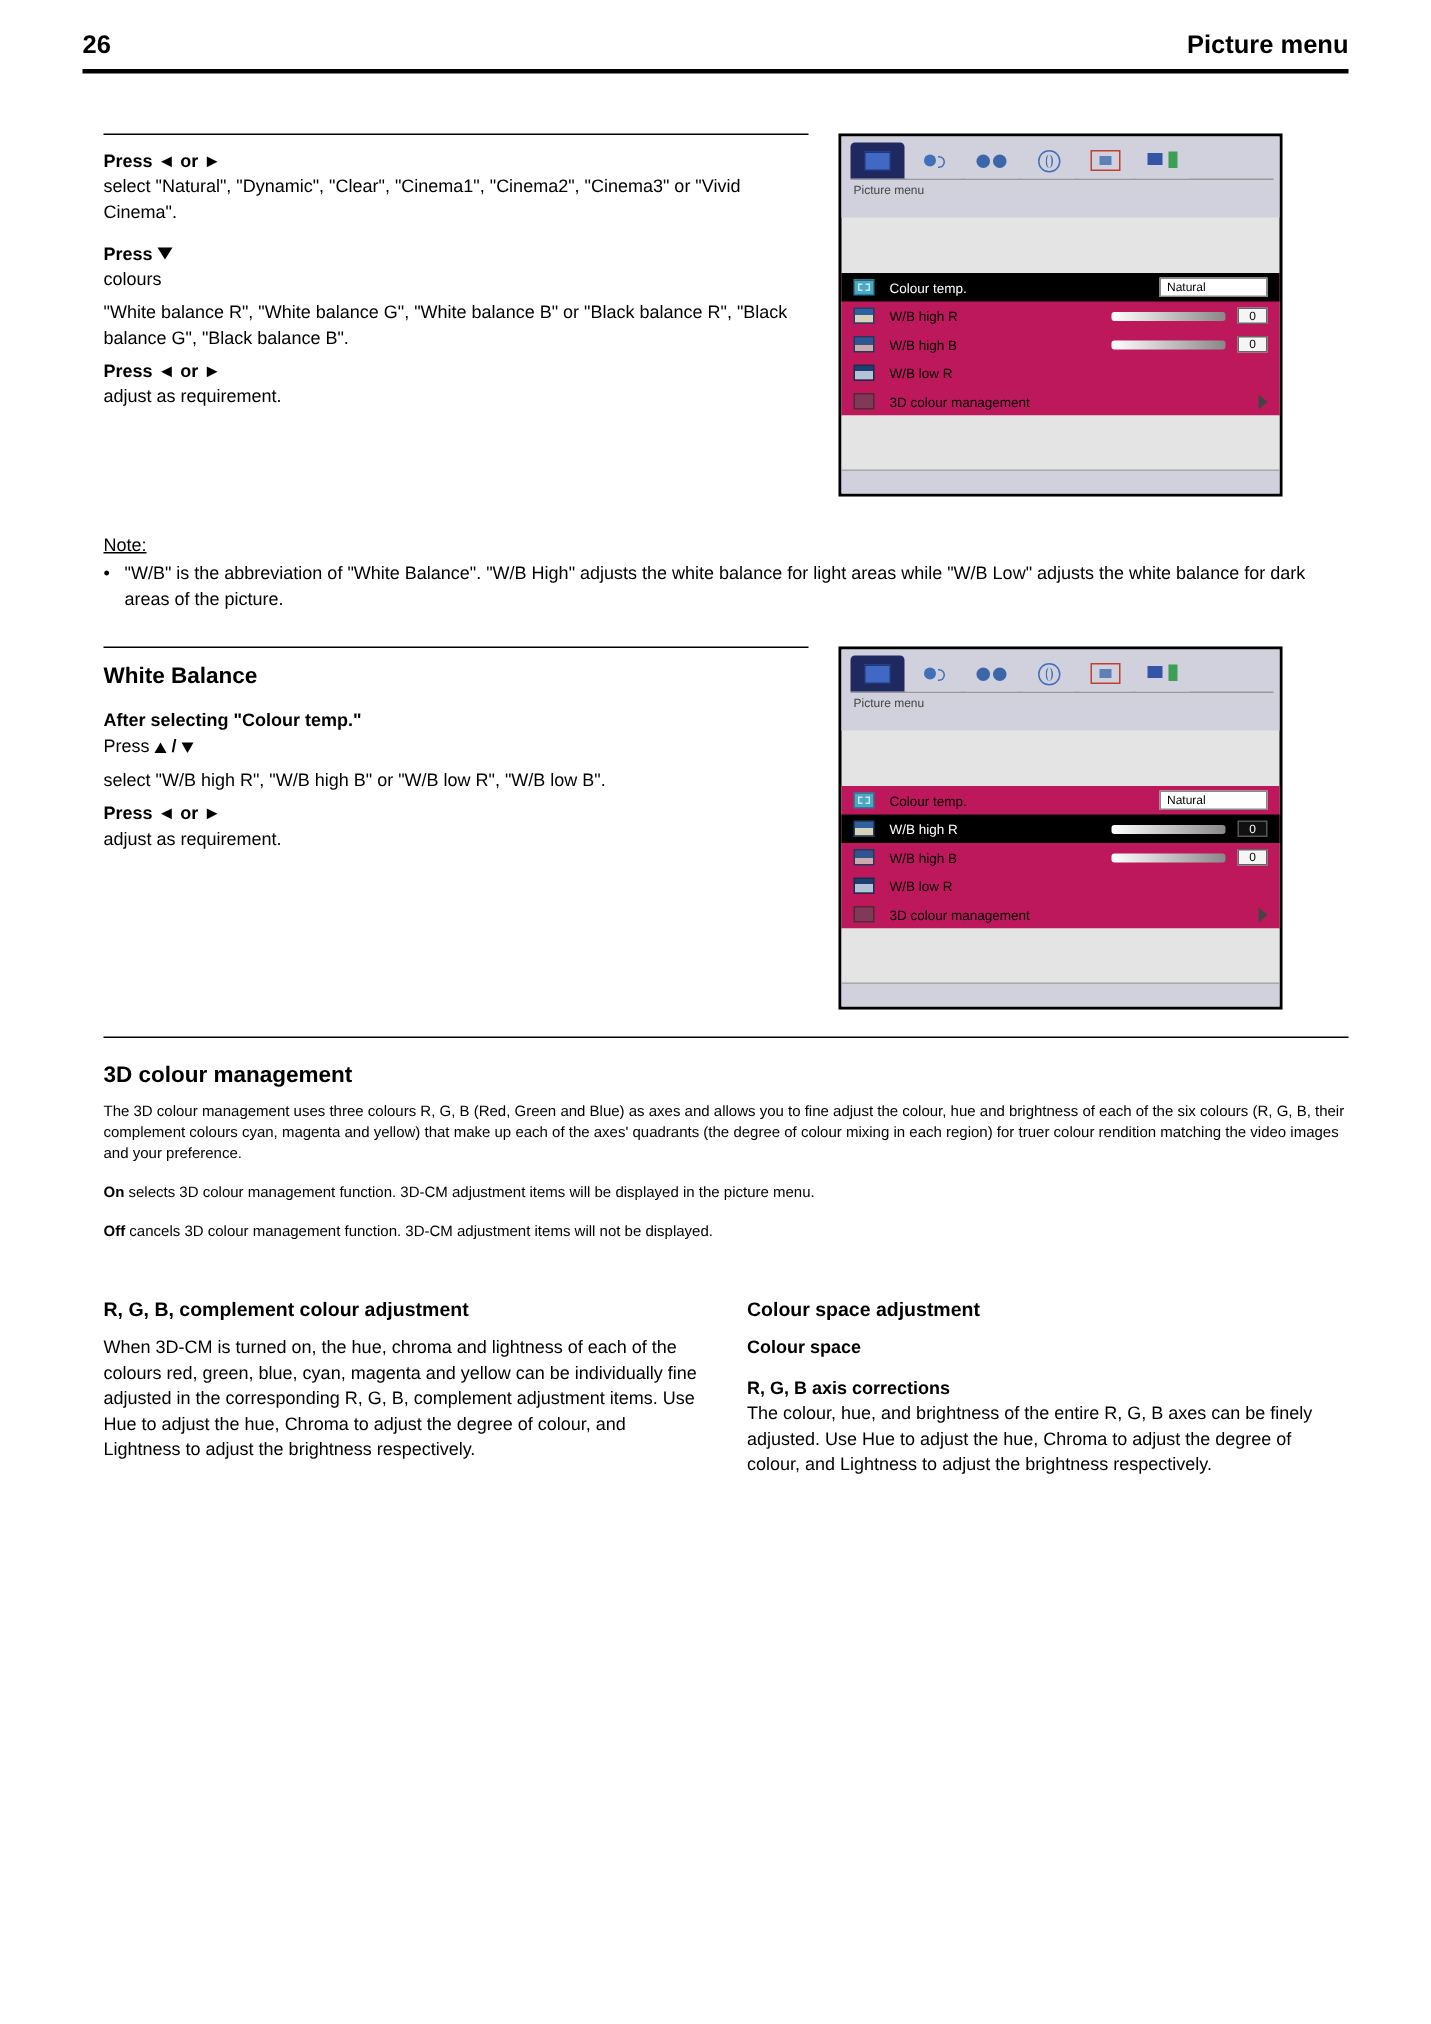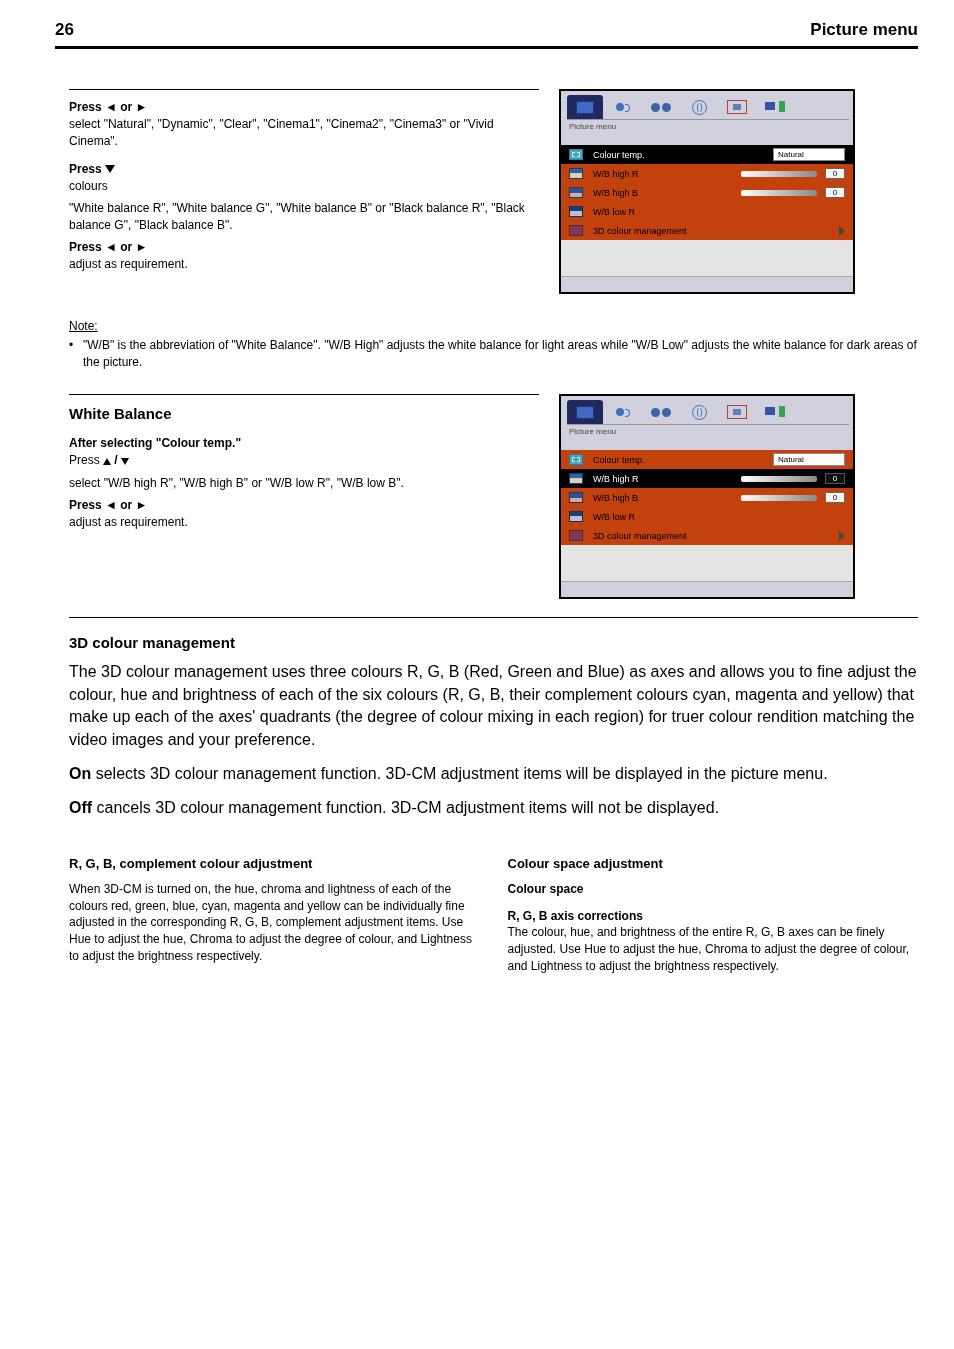--- a/index.html
+++ b/index.html
@@ -1,17 +1,17 @@
 <!DOCTYPE html>
 <html><head>
 <meta charset="utf-8">
 <style>
   * { box-sizing: border-box; margin: 0; padding: 0; }
   body { font-family: Arial, Helvetica, sans-serif; font-size: 13px; color: #000; background: #fff; width: 954px; }
-  .page { padding: 20px 36px 40px 55px; }
+  .page { padding: 20px 55px 40px 55px; }
   .header-row { display: flex; justify-content: space-between; align-items: baseline; margin-bottom: 6px; }
   .page-num { font-size: 17px; font-weight: bold; }
   .header-title { font-size: 17px; font-weight: bold; }
   .thick-hr { border: none; border-top: 3px solid #000; margin-bottom: 40px; }
   .content-indent { margin-left: 14px; }
   .section-row { display: flex; align-items: flex-start; margin-bottom: 12px; }
   .section-left { flex: 0 0 490px; padding-right: 20px; }
   .section-right { flex: 0 0 auto; }
   .section-hr { border: none; border-top: 1px solid #000; margin-bottom: 10px; }
   .section-heading { font-size: 15px; font-weight: bold; margin-bottom: 14px; }
@@ -19,36 +19,36 @@
   .step-body { font-size: 12px; margin-bottom: 12px; line-height: 1.4; }
   .step-sub { font-size: 12px; margin-bottom: 6px; line-height: 1.4; }
   .tri-down { display: inline-block; width: 0; height: 0; border-left: 5px solid transparent; border-right: 5px solid transparent; border-top: 8px solid #000; vertical-align: middle; }
   .tri-up-sm { display: inline-block; width: 0; height: 0; border-left: 4px solid transparent; border-right: 4px solid transparent; border-bottom: 7px solid #000; vertical-align: middle; }
   .tri-down-sm { display: inline-block; width: 0; height: 0; border-left: 4px solid transparent; border-right: 4px solid transparent; border-top: 7px solid #000; vertical-align: middle; }
   .note-block { margin-top: 24px; margin-bottom: 24px; font-size: 12px; line-height: 1.4; }
   .bullet { margin-left: 0; padding-left: 14px; position: relative; }
   .bullet::before { content: "•"; position: absolute; left: 0; }
   .full-hr { border: none; border-top: 1px solid #000; margin: 18px 0 16px 0; }
   .sub-heading { font-size: 15px; font-weight: bold; margin-bottom: 10px; }
-  .body-para { font-size: 16px; line-height: 1.4; margin-bottom: 12px; }
+  .body-para { font-size: 10px; line-height: 1.4; margin-bottom: 12px; }
   .body-para-2col { font-size: 12px; line-height: 1.4; }
   .two-col { display: flex; gap: 28px; margin-top: 36px; }
   .col { flex: 1; }
   .sub-sub-heading { font-size: 13px; font-weight: bold; margin-bottom: 10px; }
 
   
   .ui-shot { width: 296px; border: 2px solid #000; background: #e4e4e4; font-size: 9px; }
   .ui-tabs-wrap { background: #d1d1de; padding: 4px 4px 14px 6px; }
   .ui-tabs { display: flex; gap: 2px; }
   .ui-tab { width: 36px; height: 24px; border-top-left-radius: 3px; border-top-right-radius: 3px; display: flex; align-items: center; justify-content: center; }
   .ui-tab.active { background: #202860; }
   .ui-tab.inactive { background: #d1d1de; }
   .tab-divider { border: none; border-top: 1px solid #999; margin-top: 0; }
   .ui-menu-title { font-size: 8px; color: #444; padding-left: 2px; margin-top: 2px; }
-  .ui-list { background: #c2410c; padding: 0; }
+  .ui-list { background: #be185d; padding: 0; margin-top: 37px; }
   .ui-row { display: flex; align-items: center; height: 19px; padding: 0 8px; position: relative; }
   .ui-row.selected { background: #000; color: #fff; }
   .ui-row-icon { width: 14px; height: 11px; margin-right: 10px; flex-shrink: 0; }
   .row-icon-a { background: linear-gradient(#4aa8c4,#4aa8c4); border: 1px solid #2d7b94; position: relative; }
   .row-icon-a::after { content: ""; position: absolute; inset: 2px; border: 1px dashed rgba(255,255,255,0.7); }
   .row-icon-b { background: linear-gradient(to bottom, #3060a0 45%, #d9d2bb 45%); border: 1px solid #223f66; }
   .row-icon-c { background: linear-gradient(to bottom, #2c5690 55%, #caa 55%); border: 1px solid #203a5f; }
   .row-icon-d { background: linear-gradient(to bottom, #1c3e70 40%, #b2c4da 40%); border: 1px solid #1a2d4a; }
   .row-icon-e { background: #803a56; border: 1px solid #5a2438; }
   .ui-row-label { flex: 1; font-size: 9px; }

